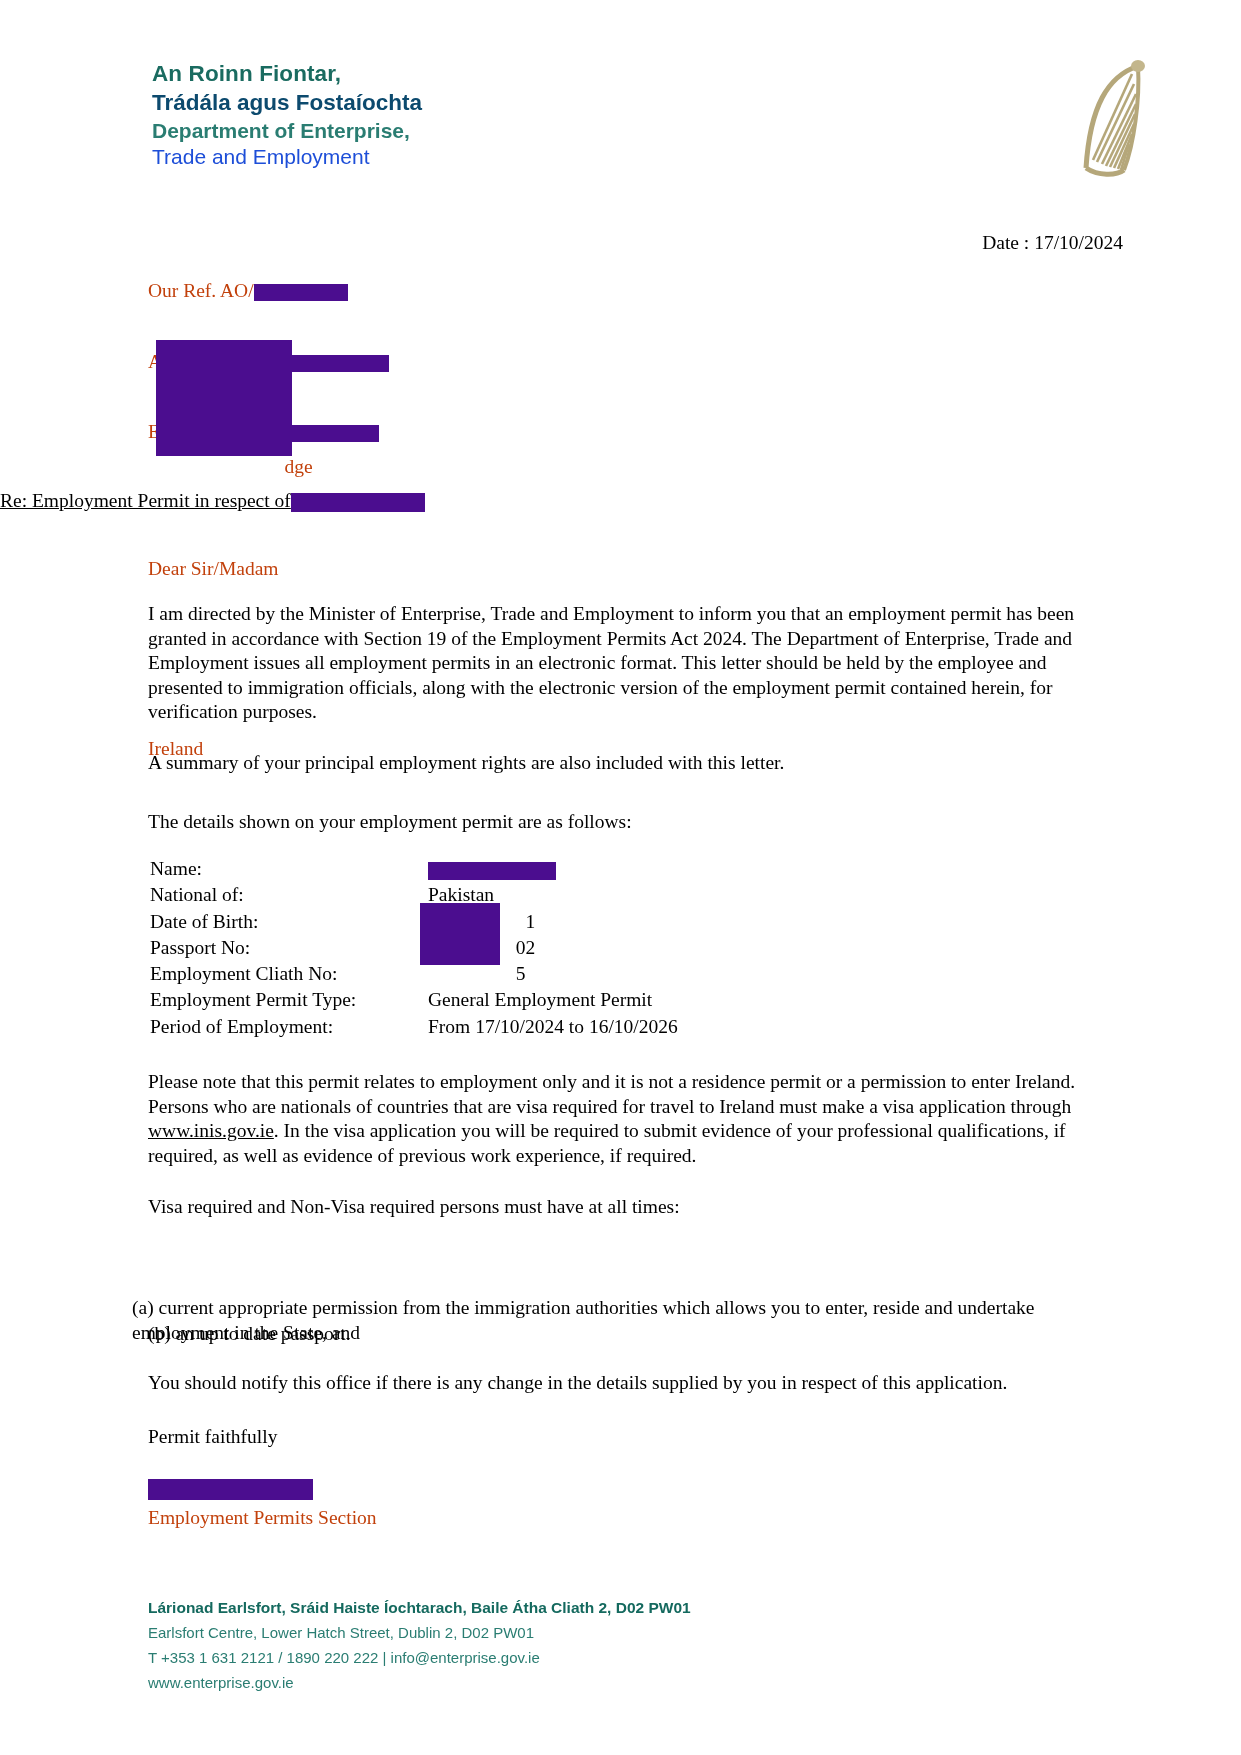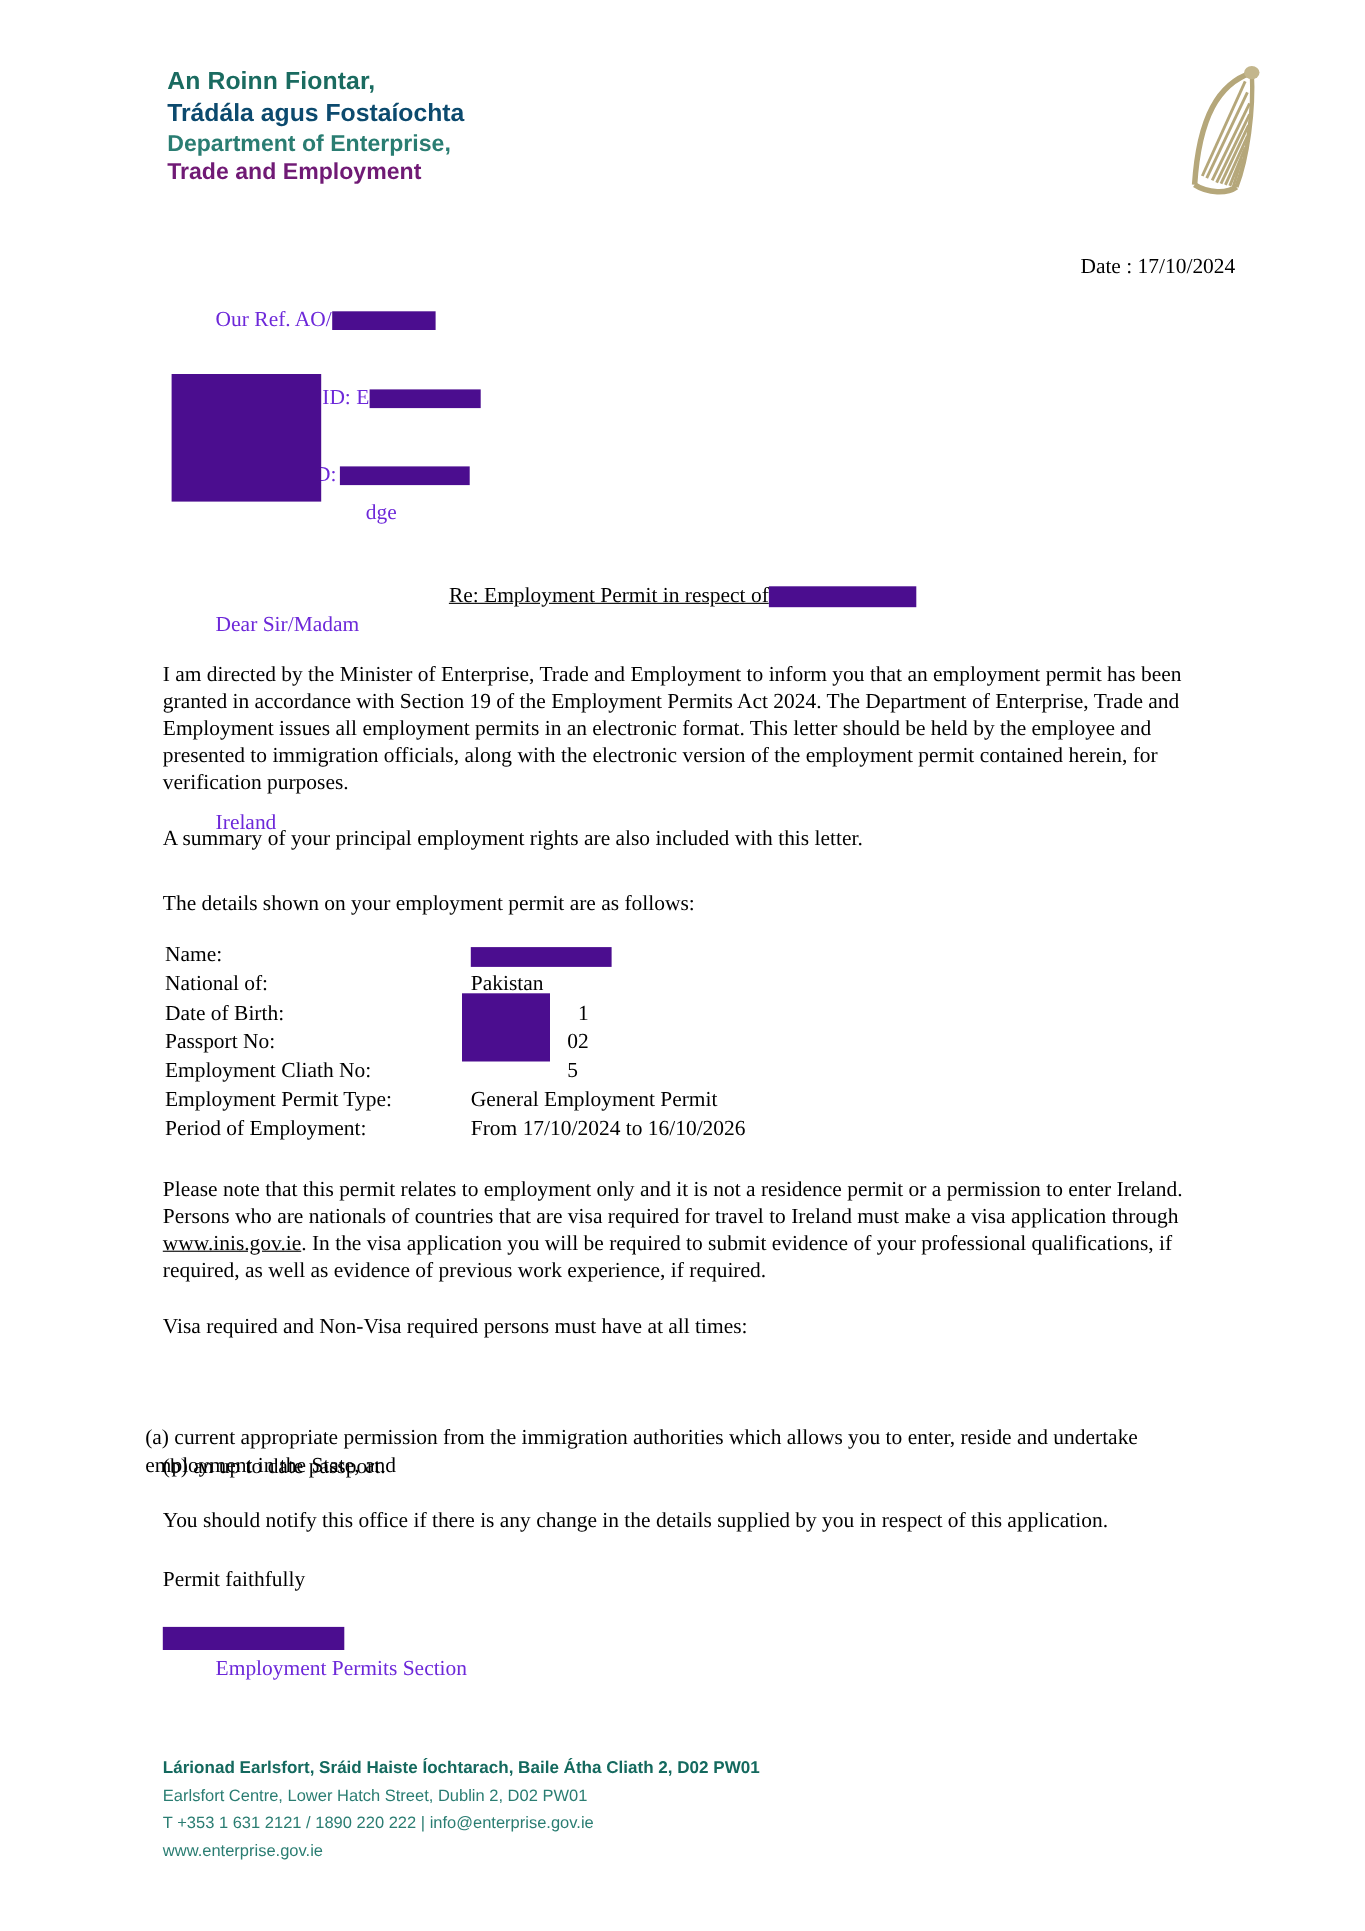--- a/index.html
+++ b/index.html
@@ -50,38 +50,37 @@
     font-size: 22.5px;
     color: #0c4a6e;
   }
   .logo-line3 {
     font-size: 21px;
     color: #2a7d72;
     font-weight: bold;
   }
   .logo-line4 {
     font-size: 21px;
-    color: #701a75;
-    font-weight: bold;
+    color: #1d4ed8;
+    font-weight: normal;
   }
   .harp {
     position: absolute;
     right: 118px;
     top: 0px;
     width: 78px;
     height: 120px;
   }
   .txt {
     position: absolute;
     font-family: "Liberation Serif", serif;
     font-size: 19.5px;
     line-height: 23.5px;
-    color: #6d28d9;
+    color: #c2410c;
     white-space: pre;
-    margin-left: 48px;
   }
   .para {
     position: absolute;
     font-family: "Liberation Serif", serif;
     font-size: 19.5px;
     line-height: 24.6px;
     color: #000;
     text-align: left;
   }
   .redact {
@@ -96,22 +95,21 @@
   }
 
   .ref-block { left: 148px; top: 232px; }
   .date-block { position: absolute; right: 118px; top: 232px; font-size: 19.5px; font-family: "Liberation Serif", serif; }
 
   .addr-block { left: 148px; top: 337px; }
 
   .re-line {
     position: absolute;
     left: 0; right: 0;
-    top: 531px;
-    text-align: center;
+    top: 490px;
     font-family: "Liberation Serif", serif;
     font-size: 19.5px;
   }
   .re-underline { text-decoration: underline; }
 
   .salutation { left: 148px; top: 557px; }
 
   .p1 { left: 148px; top: 602px; width: 930px; }
   .p2 { left: 148px; top: 751px; width: 930px; }
   .p3 { left: 148px; top: 810px; width: 930px; }

